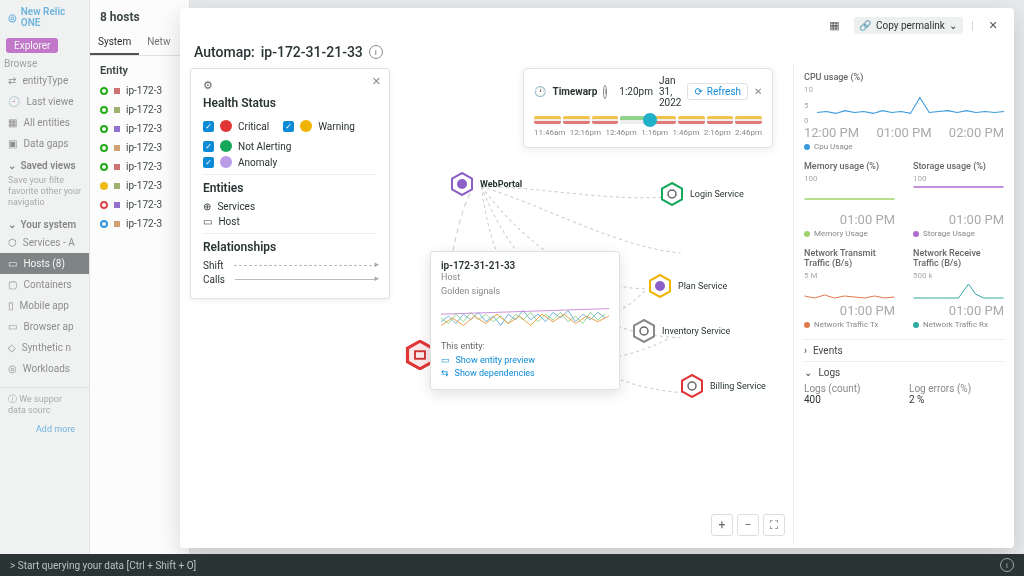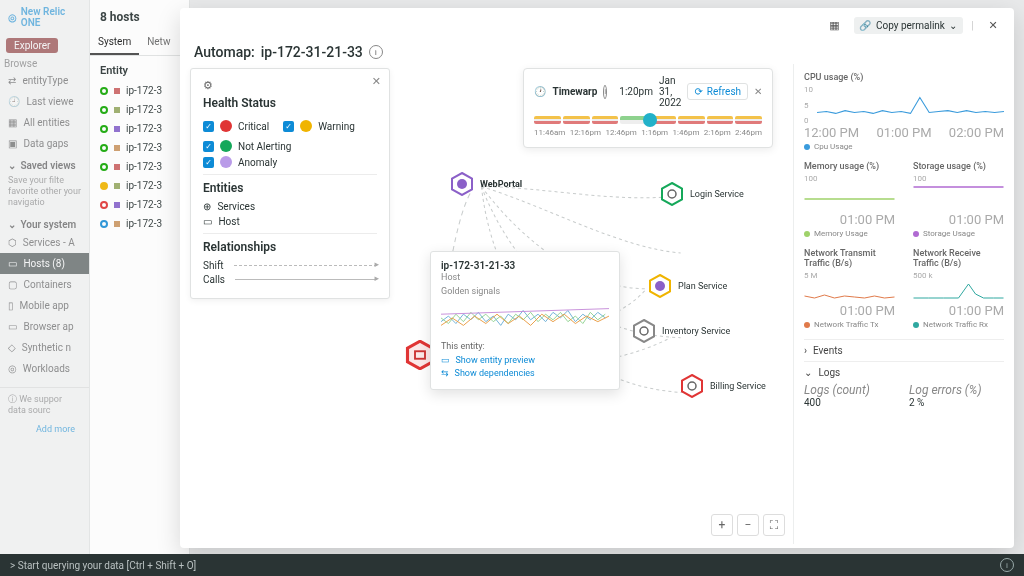--- a/index.html
+++ b/index.html
@@ -1,21 +1,21 @@
 <!DOCTYPE html>
 <html><head>
 <meta charset="utf-8">
 <style>
 * { box-sizing: border-box; margin: 0; padding: 0; font-family: -apple-system, BlinkMacSystemFont, "Segoe UI", Roboto, sans-serif; }
 body { background: #f4f5f5; font-size: 11px; color: #2a3434; overflow: hidden; height: 576px; width: 1024px; position: relative; }
 
 .backdrop { position: absolute; inset: 0; background: #e8e9ea; }
 .left-nav { position: absolute; left: 0; top: 0; width: 90px; height: 100%; background: #f7f8f8; border-right: 1px solid #e0e2e2; overflow: hidden; opacity: 0.55; }
 .left-nav .logo { display:flex; align-items:center; gap:4px; padding:6px 8px; font-size:10px; font-weight:600; color:#0d8bd6; }
-.left-nav .explorer { margin:4px 6px; background:#7f1d1d; color:#fff; padding:2px 8px; border-radius:3px; font-size:10px; display:inline-block; }
+.left-nav .explorer { margin:4px 6px; background:#a21caf; color:#fff; padding:2px 8px; border-radius:3px; font-size:10px; display:inline-block; }
 .left-nav .browse { color:#666; font-size:10px; margin-left:4px; }
 .left-nav .nav-item { display:flex; align-items:center; gap:6px; padding:5px 8px; font-size:10px; color:#444; white-space:nowrap; }
 .left-nav .nav-item.active { background:#2a3434; color:#fff; }
 .left-nav .section { padding:6px 8px 2px; font-size:10px; font-weight:600; color:#333; }
 .left-nav .sub { padding:2px 8px 6px; font-size:9px; color:#777; line-height:1.2; }
 .left-nav .caret::before { content:"⌄"; margin-right:4px; }
 
 .mid-panel { position:absolute; left:90px; top:0; width:100px; height:100%; background:#fff; border-right:1px solid #e0e2e2; opacity:0.9; }
 .mid-panel h3 { font-size:12px; padding:10px 10px 6px; }
 .mid-tabs { display:flex; border-bottom:1px solid #e0e2e2; font-size:10px; }
@@ -82,21 +82,21 @@
 .mini-legend { font-size:8px; color:#888; display:flex; align-items:center; gap:4px; margin-top:2px; }
 .mldot { width:6px; height:6px; border-radius:50%; }
 .two-col { display:flex; gap:18px; }
 .two-col > div { flex:1; }
 .ylab { font-size:8px; color:#aaa; }
 .xlab { display:flex; justify-content:space-between; font-size:13px; color:#aaa; }
 
 .collapse { display:flex; align-items:center; gap:6px; font-size:10px; padding:5px 0; border-top:1px solid #eee; color:#444; cursor:pointer; }
 .stat-pair { display:flex; gap:10px; }
 .stat-pair > div { flex:1; }
-.stat-pair h6 { font-size:12px; color:#888; font-weight:400;font-style:italic; }
+.stat-pair h6 { font-size:10px; color:#888; font-weight:400; }
 .stat-pair .v { font-size:10px; }
 
 .term { position:absolute; left:0; right:0; bottom:0; height:22px; background:#2a3434; color:#b9c1c1; font-family:ui-monospace,monospace; font-size:10px; padding:4px 10px; display:flex; align-items:center; justify-content:space-between;}
 .info-circle { width:14px;height:14px;border:1px solid #888;border-radius:50%;display:inline-flex;align-items:center;justify-content:center;font-size:8px;color:#888;}
 
 svg.edges { position:absolute; inset:0; width:100%; height:100%; pointer-events:none; }
 </style>
 </head>
 <body>
 

